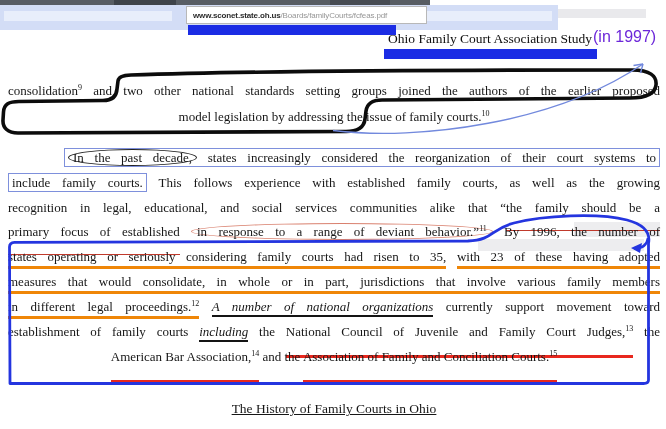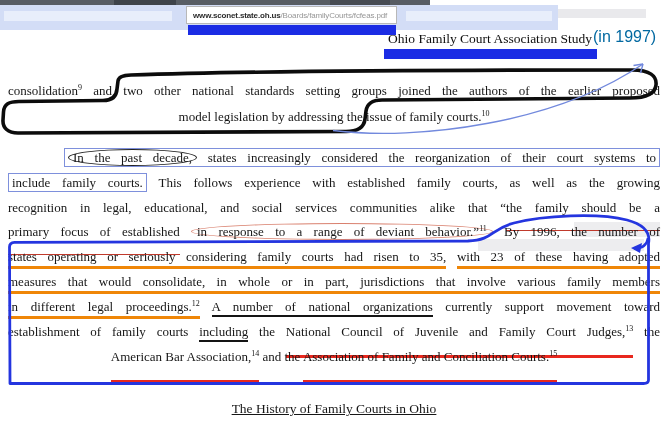--- a/index.html
+++ b/index.html
@@ -9,52 +9,52 @@
   
   .abs{position:absolute;}
   #top-dark-strip{left:0;top:0;width:430px;height:5px;background:#585d64;}
   .dark-blob1{left:114px;top:0;width:62px;height:7px;background:#3e434a;}
   .dark-blob2{left:330px;top:0;width:60px;height:6px;background:#474c53;}
   #lavender-block{left:0;top:5px;width:558px;height:25px;background:#d3ddf6;}
   .lav-stripe{top:11px;height:10px;background:#e8eefb;}
   #lav-stripe-left{left:4px;width:168px;}
   #lav-stripe-right{left:406px;width:146px;}
   #gray-stripe{left:558px;top:9px;width:88px;height:9px;background:#e9e9ec;}
-  #url-box{left:186px;top:6px;width:211px;height:18px;background:#fff;border:1px solid #b8b8b8;
+  #url-box{left:186px;top:6px;width:241px;height:18px;background:#fff;border:1px solid #b8b8b8;
            box-sizing:border-box;display:flex;align-items:center;padding-left:6px;
            font-family:"Liberation Sans",sans-serif;font-size:8px;letter-spacing:-0.15px;white-space:nowrap;overflow:hidden;}
   #url-box .u-bold{font-weight:bold;color:#2b2b2b;}
   #url-box .u-path{color:#969696;}
   .blue-bar{background:#1b2ce4;}
   #bar-a{left:188px;top:25px;width:208px;height:10px;}
   #bar-b{left:384px;top:49px;width:213px;height:10px;}
 
   
   #doc-title{left:388px;top:31px;font-size:13.5px;color:#0f0f0f;white-space:nowrap;}
-  #hand-note{left:593px;top:28px;font-family:"Liberation Sans",sans-serif;font-size:16px;color:#0369a1;white-space:nowrap;}
+  #hand-note{left:593px;top:28px;font-family:"Liberation Sans",sans-serif;font-size:16px;color:#6d28d9;white-space:nowrap;}
 
   
   .artifact{background:#ededef;}
 
   
   .line{position:absolute;left:8px;width:652px;box-sizing:border-box;
         font-size:13px;line-height:17px;color:#161616;text-align:justify;}
   .line::after{content:"";display:inline-block;width:100%;height:0;}
   .line.nojust{text-align:center;}
   .line.nojust::after{display:none;}
   .line.heading-line{font-weight:normal;text-decoration:underline;font-size:13.5px;}
   sup{font-size:8px;line-height:0;}
 
   
   .m-bluebox{border:1.2px solid #7e90dc;padding:1px 3px;}
   .m-blackoval{border:1.4px solid #222;border-radius:50%;padding:0 4px;}
   .m-salmonoval{border:1.4px solid #d9806e;border-radius:50%;padding:0 5px;}
   .m-redline{border-bottom:1.5px solid #c0392b;padding-bottom:15px;}
   .m-orangeline{border-bottom:3.5px solid #ef8607;padding-bottom:2px;}
-  .m-blackline{border-bottom:2.5px solid #141414;padding-bottom:1px;}
+  .m-blackline{border-bottom:2.5px solid #141414;padding-bottom:1px;font-style:italic;}
   .m-redthick{border-bottom:3.5px solid #e8281e;padding-bottom:16px;}
 
   
   #overlay{position:absolute;left:0;top:0;width:666px;height:429px;pointer-events:none;}
 </style>
 </head>
 <body>
 
 <div id="page">
 

